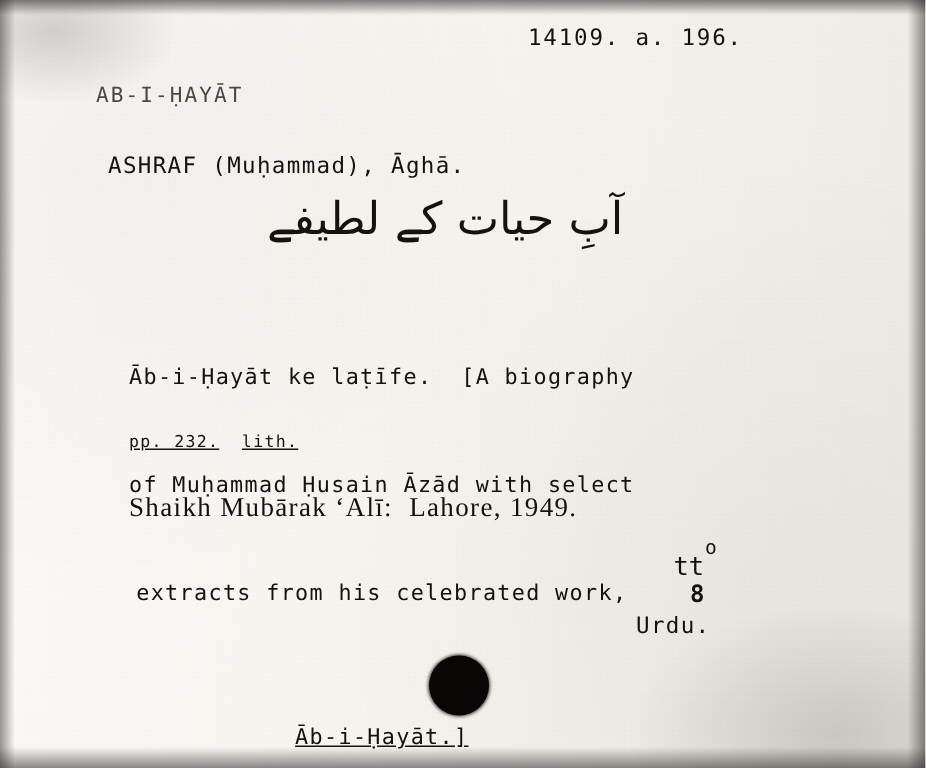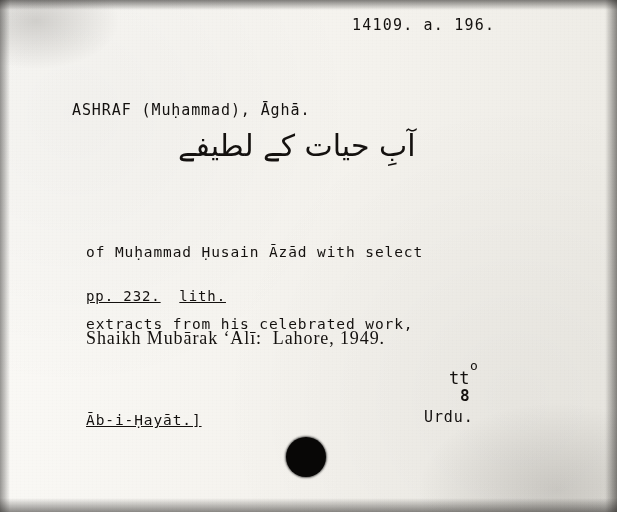--- a/index.html
+++ b/index.html
@@ -17,20 +17,21 @@
   .card {
     position: relative;
     width: 617px;
     height: 512px;
     background: #f7f5f0;
     background-image:
       radial-gradient(circle at 12% 22%, rgba(0,0,0,0.030), rgba(0,0,0,0) 42%),
       radial-gradient(circle at 84% 78%, rgba(0,0,0,0.035), rgba(0,0,0,0) 46%),
       linear-gradient(100deg, #fbfaf7 0%, #f4f2ed 55%, #eceae4 100%);
     box-sizing: border-box;
+    text-align: center;
   }
 
   
   .edge-top, .edge-bottom, .edge-left, .edge-right {
     position: absolute;
     pointer-events: none;
   }
   .edge-top { top: 0; left: 0; right: 0; height: 10px;
     background: linear-gradient(to bottom, rgba(30,28,26,0.55), rgba(30,28,26,0)); }
   .edge-bottom { bottom: 0; left: 0; right: 0; height: 14px;
@@ -95,21 +96,21 @@
     left: 86px;
     font-size: 14.5px;
     line-height: 24px;
     letter-spacing: 0.9px;
   }
   .body-block .u { text-decoration: underline; margin-top: 24px; }
 
   .pages {
     top: 288px;
     left: 86px;
-    font-size: 14px;
+    font-size: 11px;
     letter-spacing: 0.9px;
   }
   .pages .u { text-decoration: underline; }
 
   .imprint {
     top: 328px;
     left: 86px;
     font-size: 18px;
     letter-spacing: 0.9px;
     font-family: Liberation Serif, serif;
@@ -171,26 +172,28 @@
 <body>
 
 <div class="card">
 
   <div class="grain"></div>
   <div class="smudge-a"></div>
   <div class="smudge-b"></div>
 
   <div class="txt shelfmark">14109. a. 196.</div>
 
+  <div class="txt heading">AB-I-ḤAYĀT</div>
 
   <div class="txt author">ASHRAF (Muḥammad), Āghā.</div>
 
   <div class="txt urdu-title">آبِ حیات کے لطیفے</div>
 
   <div class="txt body-block">
+    <div>Āb-i-Ḥayāt ke laṭīfe.  [A biography</div>
     <div>of Muḥammad Ḥusain Āzād with select</div>
     <div>extracts from his celebrated work,</div>
     <div class="u">Āb-i-Ḥayāt.]</div>
   </div>
 
   <div class="txt pages"><span class="u">pp. 232.</span>  <span class="u">lith.</span></div>
 
   <div class="txt imprint"><span>Shaikh Mubārak ʻAlī:</span>  <span>Lahore, 1949.</span></div>
 
   <div class="txt stamp-mark">tt</div>

